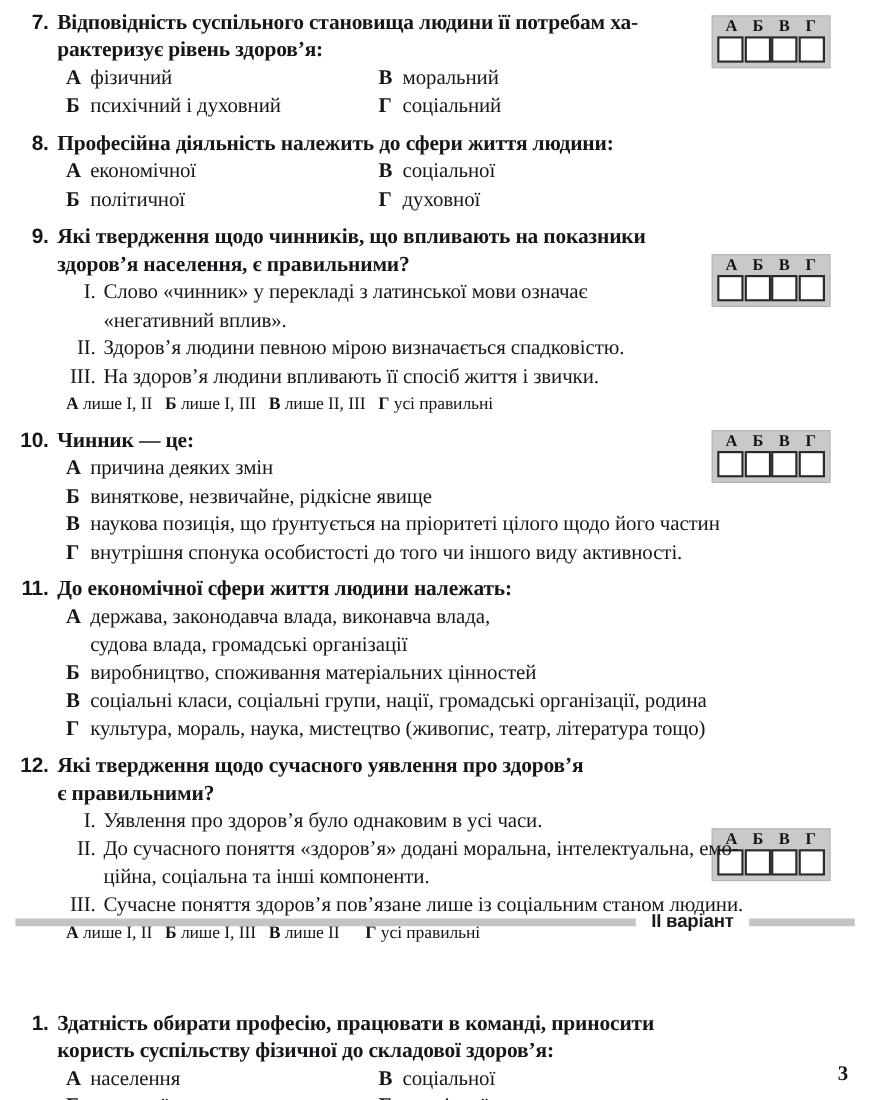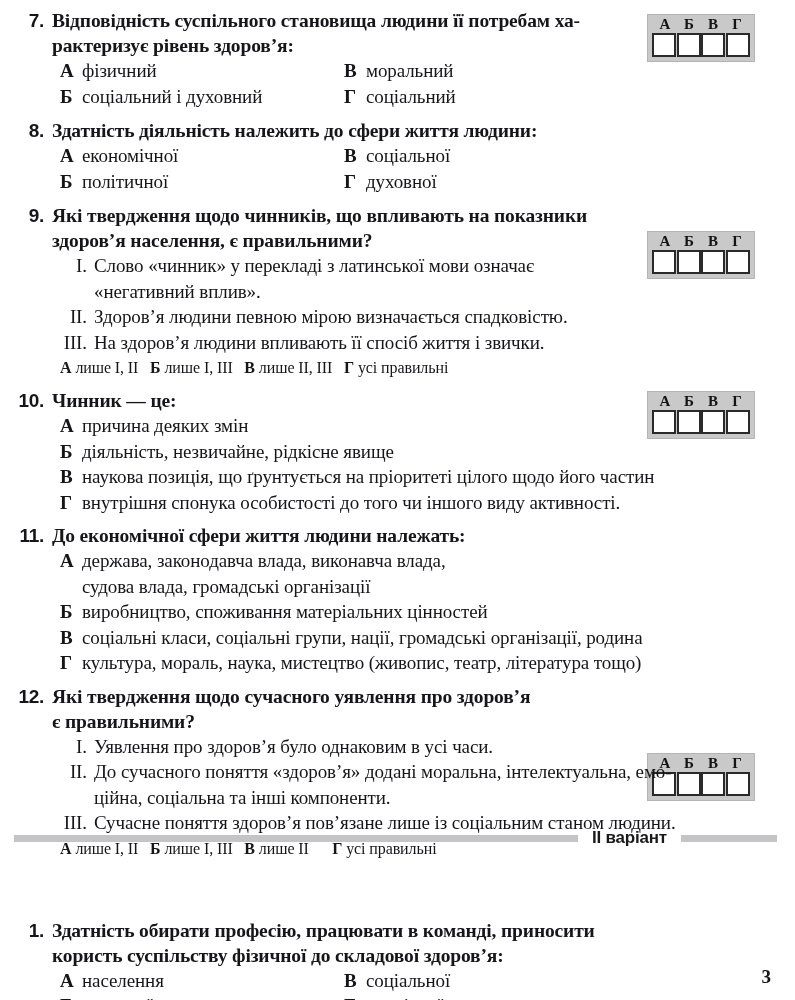--- a/index.html
+++ b/index.html
@@ -226,21 +226,21 @@
           <span class="opt-txt">фізичний</span>
         </div>
         <div class="opt right">
           <span class="opt-key">В</span>
           <span class="opt-txt">моральний</span>
         </div>
       </div>
       <div class="opt-row2">
         <div class="opt">
           <span class="opt-key">Б</span>
-          <span class="opt-txt">соціальний і духовний</span>
+          <span class="opt-txt">психічний і духовний</span>
         </div>
         <div class="opt right">
           <span class="opt-key">Г</span>
           <span class="opt-txt">соціальний</span>
         </div>
       </div>
     </div>
   </div>
 
   <div class="q" style="margin-top:9px;">
@@ -254,21 +254,21 @@
       <div class="boxes">
         <span></span>
         <span></span>
         <span></span>
         <span></span>
       </div>
     </div>
     <div class="q-head">
       <div class="q-num">8.</div>
       <div class="q-stem stem-narrow">
-        <span>Здатність діяльність належить до сфери життя людини:</span>
+        <span>Професійна діяльність належить до сфери життя людини:</span>
       </div>
     </div>
     <div class="opts opts-2col">
       <div class="opt-row2">
         <div class="opt">
           <span class="opt-key">А</span>
           <span class="opt-txt">економічної</span>
         </div>
         <div class="opt right">
           <span class="opt-key">В</span>
@@ -351,21 +351,21 @@
         <span>Чинник — це:</span>
       </div>
     </div>
     <div class="opts">
       <div class="opt">
         <span class="opt-key">А</span>
         <span class="opt-txt">причина деяких змін</span>
       </div>
       <div class="opt">
         <span class="opt-key">Б</span>
-        <span class="opt-txt">діяльність, незвичайне, рідкісне явище</span>
+        <span class="opt-txt">виняткове, незвичайне, рідкісне явище</span>
       </div>
       <div class="opt">
         <span class="opt-key">В</span>
         <span class="opt-txt">наукова позиція, що ґрунтується на пріоритеті цілого щодо його частин</span>
       </div>
       <div class="opt">
         <span class="opt-key">Г</span>
         <span class="opt-txt">внутрішня спонука особистості до того чи іншого виду активності.</span>
       </div>
     </div>

